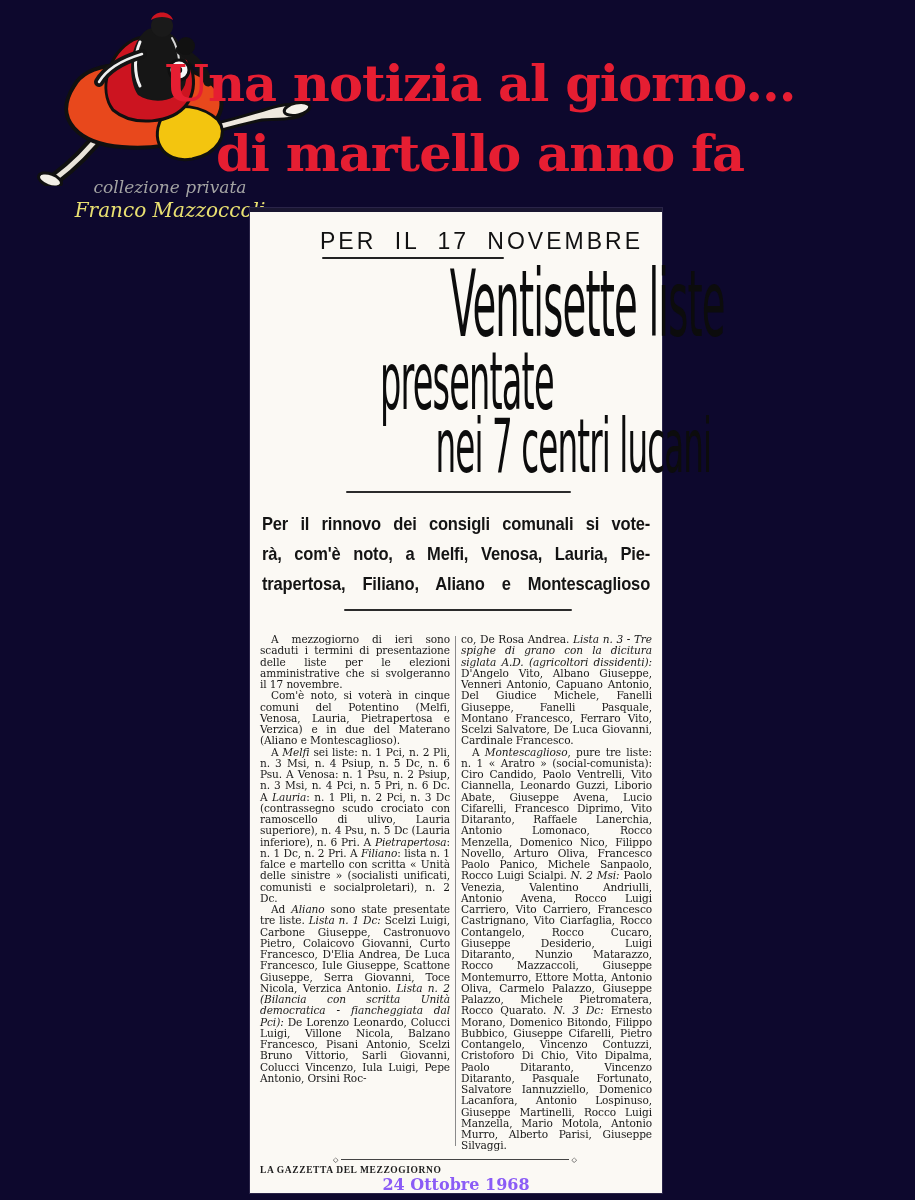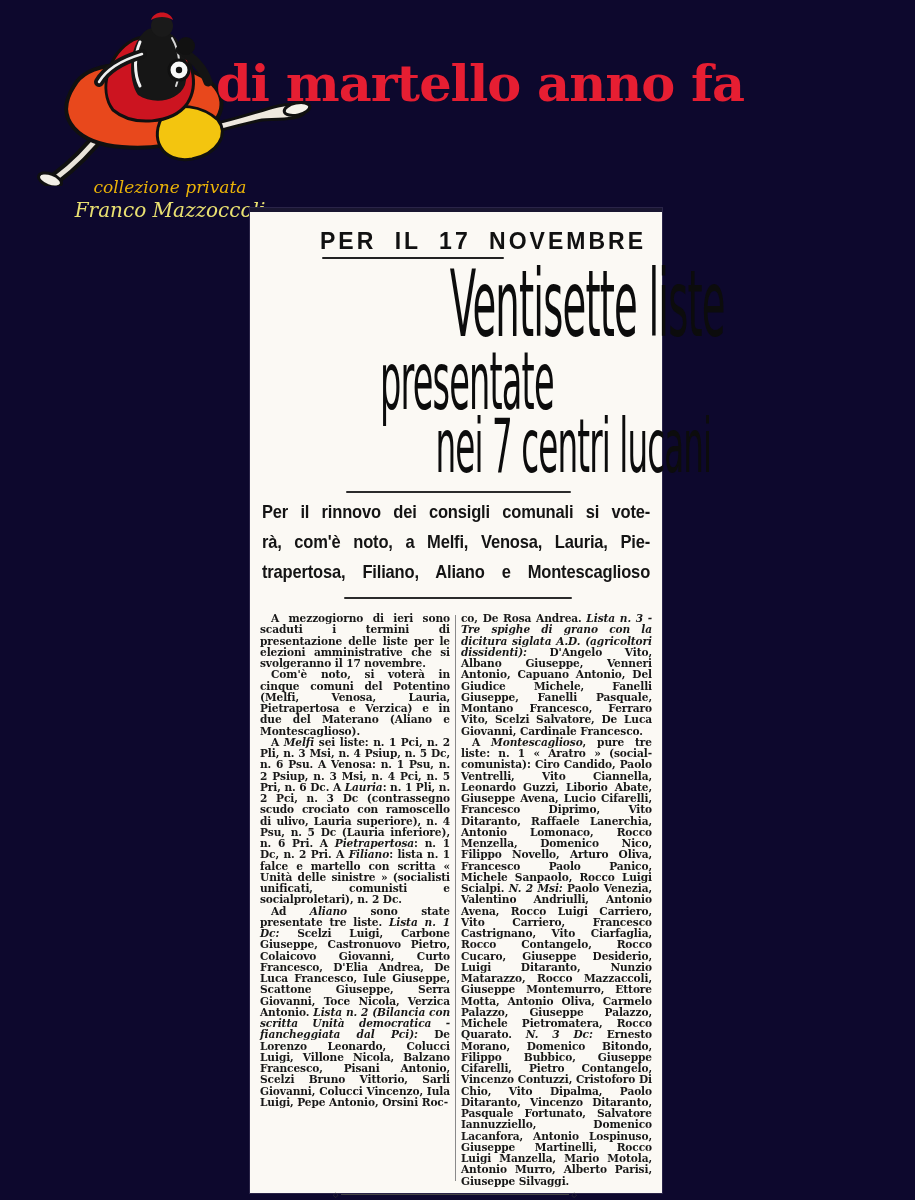--- a/index.html
+++ b/index.html
@@ -3,53 +3,53 @@
 <meta charset="utf-8">
 <style>
   * { margin:0; padding:0; box-sizing:border-box; }
   html,body { width:915px; height:1200px; overflow:hidden; }
   body { background:#0d082d; font-family:"Liberation Sans", sans-serif; }
   .stage { position:relative; width:915px; height:1200px; background:#0d082d; }
 
   
   .logo { position:absolute; left:12px; top:8px; width:330px; height:178px; }
   .logo-captions { position:absolute; left:20px; top:176px; width:300px; text-align:center; }
-  .cap1 { font-family:"DejaVu Serif", serif; font-style:italic; font-size:17px; color:#eab308; line-height:22px; }
+  .cap1 { font-family:"DejaVu Serif", serif; font-style:italic; font-size:17px; color:#a3a3a3; line-height:22px; }
   .cap2 { font-family:"DejaVu Serif", serif; font-style:italic; font-size:20px; color:#e9e071; line-height:25px; }
   .main-title { position:absolute; left:160px; top:48px; width:640px; text-align:center; color:#e61e32;
                 font-family:"DejaVu Serif", serif; font-weight:bold; }
   .mt1 { font-size:51px; line-height:70px; letter-spacing:-1px; }
   .mt2 { font-size:51px; line-height:70px; letter-spacing:-1px; }
 
   
   .clipping { position:absolute; left:250px; top:208px; width:412px; height:985px;
               background:#fbf9f4; color:#1a1a1a; border-top:4px solid #191631;
               box-shadow:0 0 0 1px #2a2448; padding:0 10px; }
   .kicker { margin-top:16px; padding-left:60px; font-family:"Liberation Sans", sans-serif;
-            font-weight:bold; font-size:23px; letter-spacing:3px; word-spacing:9px; color:#111; white-space:nowrap; }
+            font-weight:normal; font-size:23px; letter-spacing:3px; word-spacing:9px; color:#111; white-space:nowrap; }
   .kicker-underline { margin-left:62px; margin-top:2px; width:182px; height:2px; background:#222; border-radius:2px; }
 
   .headline { margin-top:4px; text-align:center; font-family:"DejaVu Sans", sans-serif; font-weight:normal; color:#0c0c0c; }
   .hl { display:block; white-space:nowrap; }
   .hl > span { display:inline-block; letter-spacing:-2px; }
   .hl1 { height:84px; } .hl1 > span { font-size:92px; line-height:84px; transform:scaleX(0.42); transform-origin:center; }
   .hl2 { height:64px; } .hl2 > span { font-size:80px; line-height:70px; transform:scaleX(0.42); transform-origin:center; }
   .hl3 { height:70px;text-align:right; } .hl3 > span { font-size:74px; line-height:70px; transform:scaleX(0.44); transform-origin:center; }
 
   .rule { height:2px; background:#2b2b2b; border-radius:2px; }
   .rule-top { width:225px; margin:10px auto 0 86px; }
   .rule-bottom { width:228px; margin:10px auto 0 84px; }
 
-  .standfirst { margin-top:4px; padding:0 2px; font-family:"Liberation Sans", sans-serif;
+  .standfirst { margin-top:16px; padding:0 2px; font-family:"Liberation Sans", sans-serif;
                 font-weight:bold; color:#141414; overflow:hidden; }
   .sf-line { display:block; width:112%; transform:scaleX(0.893); transform-origin:left center;
              font-size:18.5px; line-height:30px; letter-spacing:-0.2px;
              text-align:justify; text-align-last:justify; white-space:nowrap; }
 
-  .columns { display:flex; margin-top:14px;font-weight:bold; }
+  .columns { display:flex; margin-top:23px; }
   .col { width:195px; font-family:"DejaVu Serif", serif; font-size:10.6px; line-height:11.25px;
          text-align:justify; color:#181818; letter-spacing:-0.1px; }
   .col p { text-indent:11px; margin:0; }
   .col p.noindent { text-indent:0; }
   .col-divider { width:1px; background:#8a8a8a; margin:2px 0 6px 0; flex:0 0 1px; }
   .col.left { padding-right:5px; }
   .col.right { padding-left:5px; width:196px; }
 
   .footer-sep { margin:4px 0 0 70px; width:250px; display:flex; align-items:center; }
   .footer-sep .sep-line { flex:1; height:1px; background:#444; }
@@ -94,20 +94,21 @@
     <circle cx="167" cy="62" r="10" fill="#f7f7f7" stroke="#101010" stroke-width="3"></circle>
     <circle cx="167" cy="62" r="3.2" fill="#101010"></circle>
   </svg>
 
   <div class="logo-captions">
     <div class="cap1">collezione privata</div>
     <div class="cap2">Franco Mazzoccoli</div>
   </div>
 
   <div class="main-title">
+    <div class="mt1">Una notizia al giorno...</div>
     <div class="mt2">di martello anno fa</div>
   </div>
 
   <div class="clipping">
     <div class="kicker">PER IL 17 NOVEMBRE</div>
     <div class="kicker-underline"></div>
 
     <div class="headline">
       <span class="hl hl1"><span>Ventisette liste</span></span>
       <span class="hl hl2"><span>presentate</span></span>

